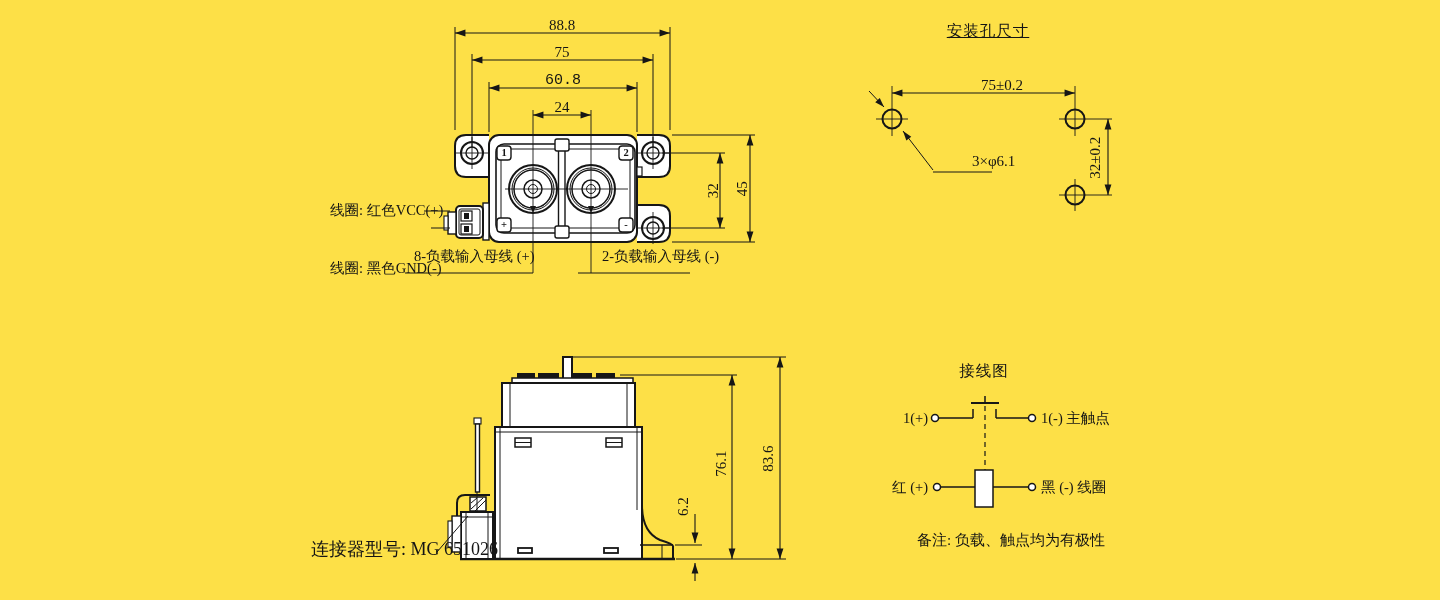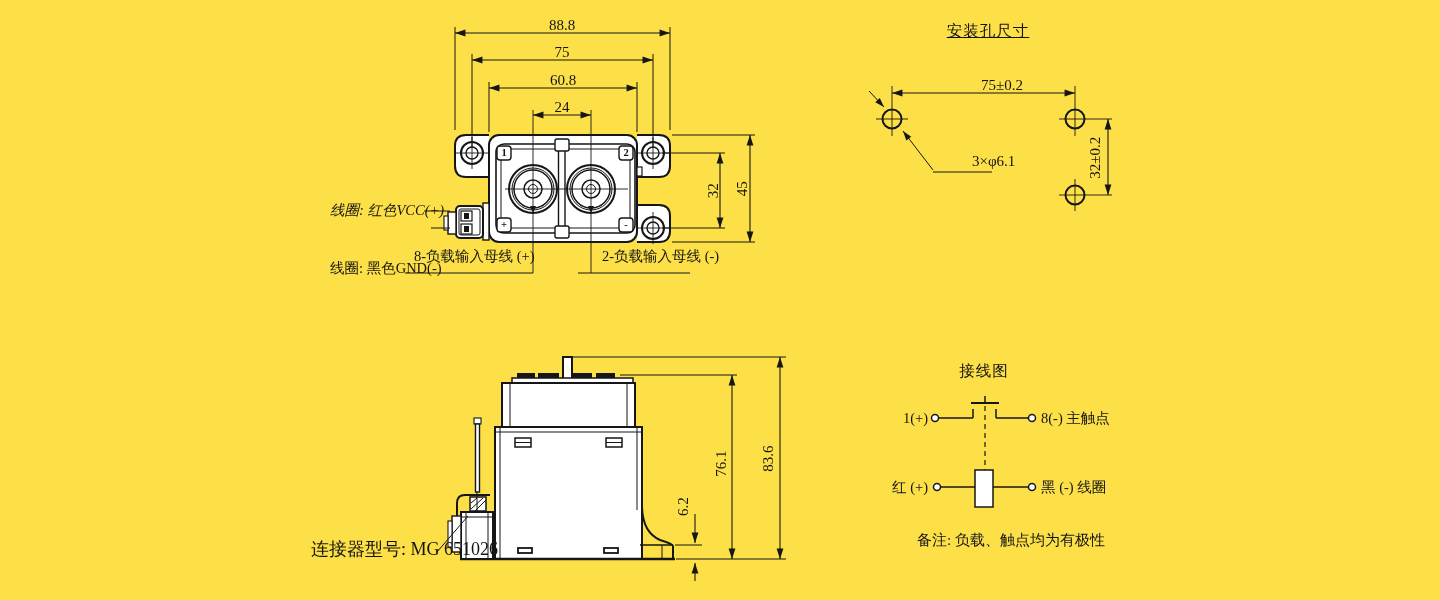--- a/index.html
+++ b/index.html
@@ -219,26 +219,26 @@
         <path d="M941,487 H975"></path>
           <path d="M993,487 H1028"></path>
       </g>
       <path d="M985,406 V470" stroke-width="1.2" stroke-dasharray="5 4"></path>
       <rect x="975" y="470" width="18" height="37" stroke-width="1.5" fill="#fff"></rect>
     </g>
   </svg>
 
   <div class="lbl dim ctr" style="left:522px;top:17px;width:80px;">88.8</div>
   <div class="lbl dim ctr" style="left:522px;top:44px;width:80px;">75</div>
-  <div class="lbl dim ctr" style="left:523px;top:72px;width:80px;">60.8</div>
+  <div class="lbl dim ctr" style="left:523px;top:72px;width:80px;font-family:Liberation Mono, monospace;">60.8</div>
   <div class="lbl dim ctr" style="left:522px;top:99px;width:80px;">24</div>
   <div class="lbl dim rot" style="left:696px;top:182px;width:36px;">32</div>
   <div class="lbl dim rot" style="left:725px;top:180px;width:36px;">45</div>
 
-  <div class="lbl cjk" style="left:330px;top:202px;font-style:italic;">线圈: 红色VCC(+)</div>
+  <div class="lbl cjk" style="left:330px;top:202px;">线圈: 红色VCC(+)</div>
   <div class="lbl cjk" style="left:330px;top:220px;margin-top:40px;">线圈: 黑色GND(-)</div>
   <div class="lbl cjk" style="left:414px;top:248px;">8-负载输入母线 (+)</div>
   <div class="lbl cjk" style="left:602px;top:248px;">2-负载输入母线 (-)</div>
 
   <div class="lbl mark" style="left:497px;top:146px;">1</div>
   <div class="lbl mark" style="left:619px;top:146px;">2</div>
   <div class="lbl mark" style="left:497px;top:218px;">+</div>
   <div class="lbl mark" style="left:619px;top:218px;">-</div>
 
   <div class="lbl ttl ctr" style="left:928px;top:22px;width:120px;text-decoration:underline;">安装孔尺寸</div>
@@ -246,18 +246,18 @@
   <div class="lbl dim rot" style="left:1064px;top:149px;width:64px;">32±0.2</div>
   <div class="lbl dim" style="left:972px;top:153px;">3×φ6.1</div>
 
   <div class="lbl dim rot" style="left:700px;top:455px;width:44px;">76.1</div>
   <div class="lbl dim rot" style="left:747px;top:450px;width:44px;">83.6</div>
   <div class="lbl dim rot" style="left:666px;top:498px;width:36px;">6.2</div>
   <div class="lbl cjk" style="left:311px;top:539px;font-size:18px;">连接器型号: MG 651026</div>
 
   <div class="lbl ttl ctr" style="left:944px;top:362px;width:80px;">接线图</div>
   <div class="lbl cjk rgt" style="left:894px;top:410px;width:34px;">1(+)</div>
-  <div class="lbl cjk" style="left:1041px;top:410px;">8(-) 主触点</div>
+  <div class="lbl cjk" style="left:1041px;top:410px;">1(-) 主触点</div>
   <div class="lbl cjk" style="left:892px;top:479px;">红 (+)</div>
   <div class="lbl cjk" style="left:1041px;top:479px;">黑 (-) 线圈</div>
   <div class="lbl cjk" style="left:917px;top:532px;font-size:15px;">备注: 负载、触点均为有极性</div>
 
 </div>
 
 </body></html>

